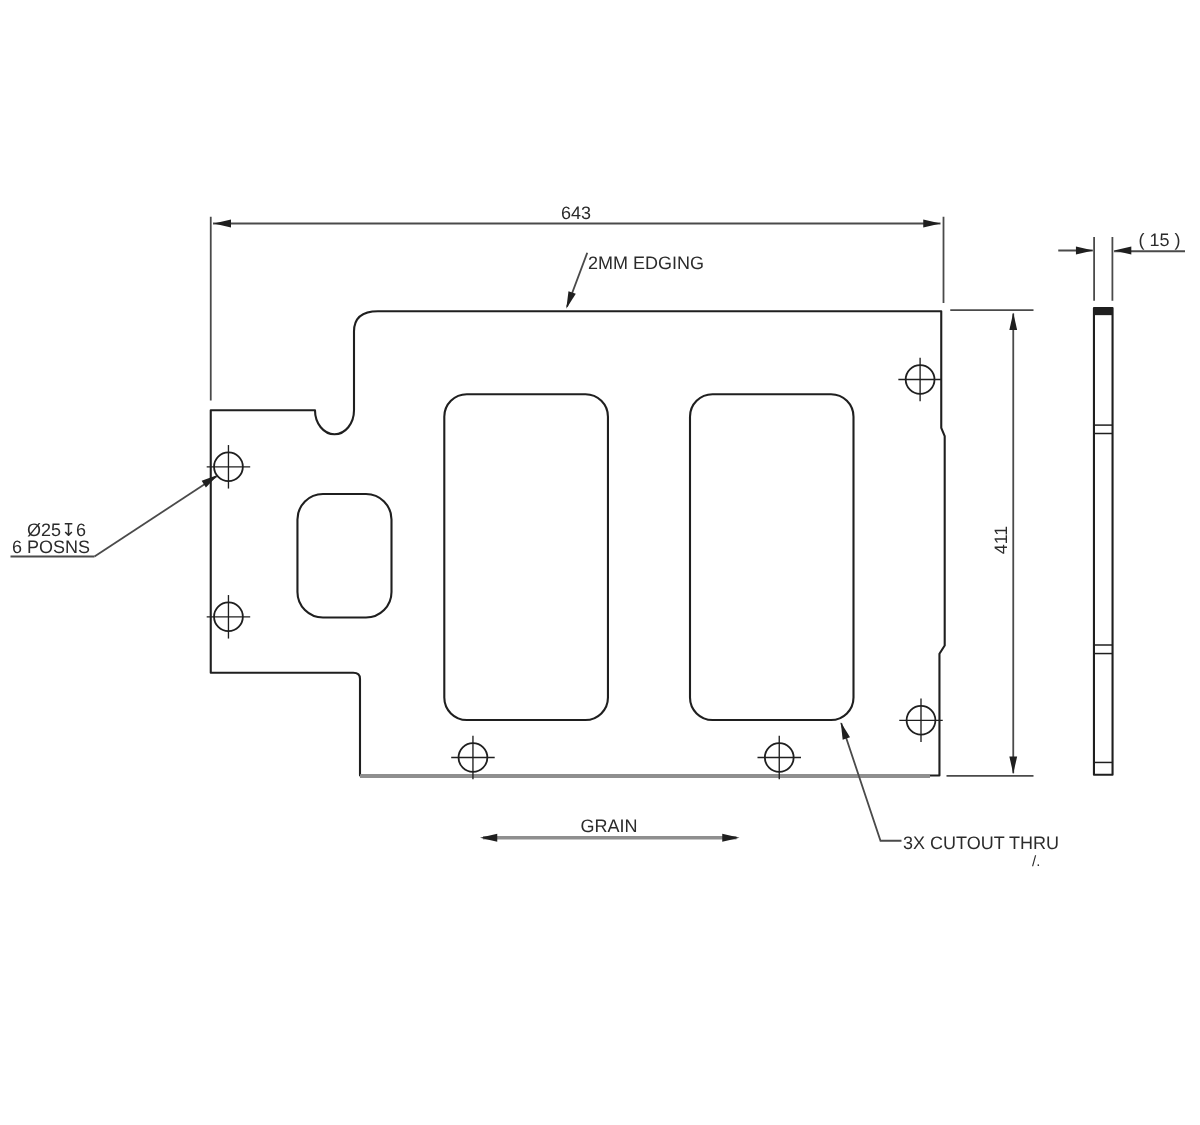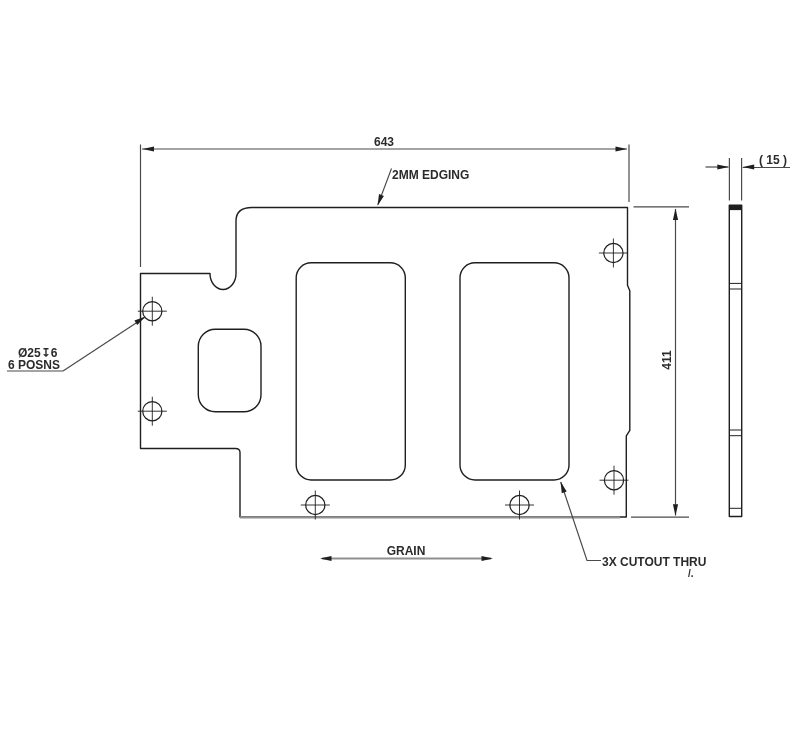--- a/index.html
+++ b/index.html
@@ -5,21 +5,21 @@
   :root{
     --background:#ffffff; --line:#1f1f1f; --dimension:#4a4a4a;
     --heavy:#8f8f8f; --text:#2b2b2b;
   }
   html,body{margin:0;padding:0;}
   body{
     width:800px;height:750px;background:var(--background);
     font-family:"Liberation Sans","DejaVu Sans",sans-serif;
     overflow:hidden;
   }
-  .stage{position:relative;width:800px;height:750px;font-weight:bold;}
+  .stage{position:relative;width:800px;height:750px;}
   svg{display:block;}
   .edge{stroke:var(--line);stroke-width:1.4;fill:none;stroke-linejoin:round;}
   .edge-heavy{stroke:var(--heavy);stroke-width:2.4;fill:none;}
   .dim{stroke:var(--dimension);stroke-width:1.2;fill:none;}
   .thin{stroke:var(--line);stroke-width:1;fill:none;}
   .cross{stroke:var(--line);stroke-width:0.9;fill:none;}
   .hole{stroke:var(--line);stroke-width:1.2;fill:none;}
   .ah{fill:var(--line);stroke:none;}
   .band{fill:var(--line);stroke:none;}
   text{fill:var(--text);font-size:12px;}

